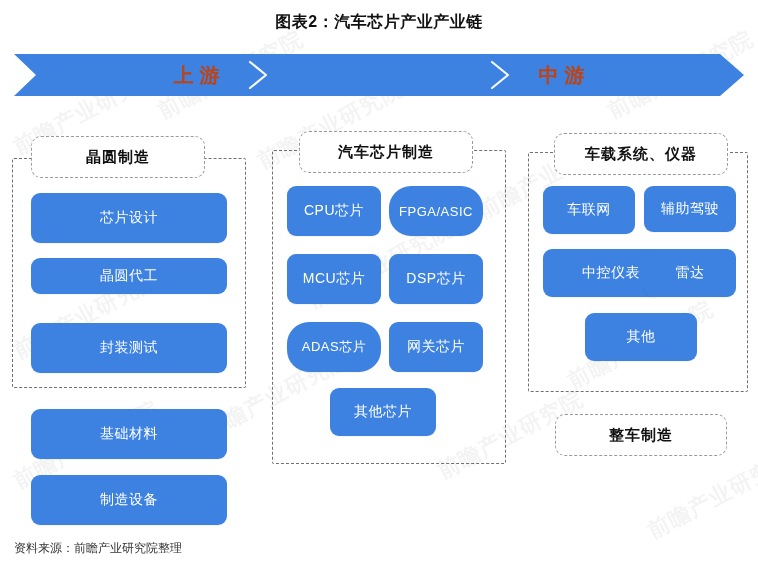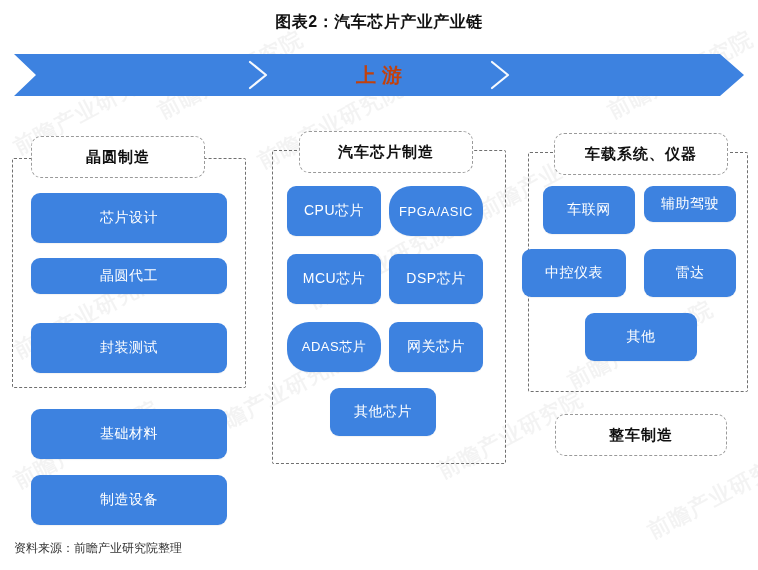--- a/index.html
+++ b/index.html
@@ -148,20 +148,21 @@
 <div class="title">图表2：汽车芯片产业产业链</div>
 
 <div class="banner">
   <svg width="730" height="42" viewBox="0 0 730 42">
     <path d="M0,0 L706,0 L730,21 L706,42 L0,42 L22,21 Z" fill="#3d82e0"></path>
     <path d="M236,8 L252,21 L236,34" fill="none" stroke="#ffffff" stroke-width="2.2" stroke-linecap="round" stroke-linejoin="round" opacity="0.95"></path>
     <path d="M478,8 L494,21 L478,34" fill="none" stroke="#ffffff" stroke-width="2.2" stroke-linecap="round" stroke-linejoin="round" opacity="0.95"></path>
   </svg>
   <div class="banner-labels">
     <div class="banner-seg">上游</div>
+    <div class="banner-seg">中游</div>
   </div>
 </div>
 
 <div class="col">
   <div class="dashbox" style="left:12px; top:158px; width:232px; height:228px;"></div>
   <div class="caption" style="left:31px; top:136px; width:172px; height:40px;">晶圆制造</div>
 
   <div class="node" style="left:31px; top:193px; width:196px; height:50px;">芯片设计</div>
   <div class="node" style="left:31px; top:258px; width:196px; height:36px;">晶圆代工</div>
   <div class="node" style="left:31px; top:323px; width:196px; height:50px;">封装测试</div>
@@ -184,23 +185,23 @@
   <div class="node" style="left:389px; top:322px; width:94px; height:50px;">网关芯片</div>
 
   <div class="node" style="left:330px; top:388px; width:106px; height:48px;">其他芯片</div>
 </div>
 
 <div class="col">
   <div class="dashbox" style="left:528px; top:152px; width:218px; height:238px;"></div>
   <div class="caption" style="left:554px; top:133px; width:172px; height:40px;">车载系统、仪器</div>
 
   <div class="node" style="left:543px; top:186px; width:92px; height:48px;">车联网</div>
-  <div class="node" style="left:644px; top:186px; width:92px; height:36px;">辅助驾驶</div>
-
-  <div class="node" style="left:522px; top:249px; width:104px; height:48px;">中控仪表</div>
+  <div class="node" style="left:644px; top:186px; width:92px; height:46px;">辅助驾驶</div>
+
+  <div class="node" style="left:543px; top:249px; width:104px; height:48px;padding-left:16px;">中控仪表</div>
   <div class="node" style="left:644px; top:249px; width:92px; height:48px;">雷达</div>
 
   <div class="node" style="left:585px; top:313px; width:112px; height:48px;">其他</div>
 
   <div class="caption" style="left:555px; top:414px; width:170px; height:40px;">整车制造</div>
 </div>
 
 <div class="footer">资料来源：前瞻产业研究院整理</div>
 
 </body></html>

